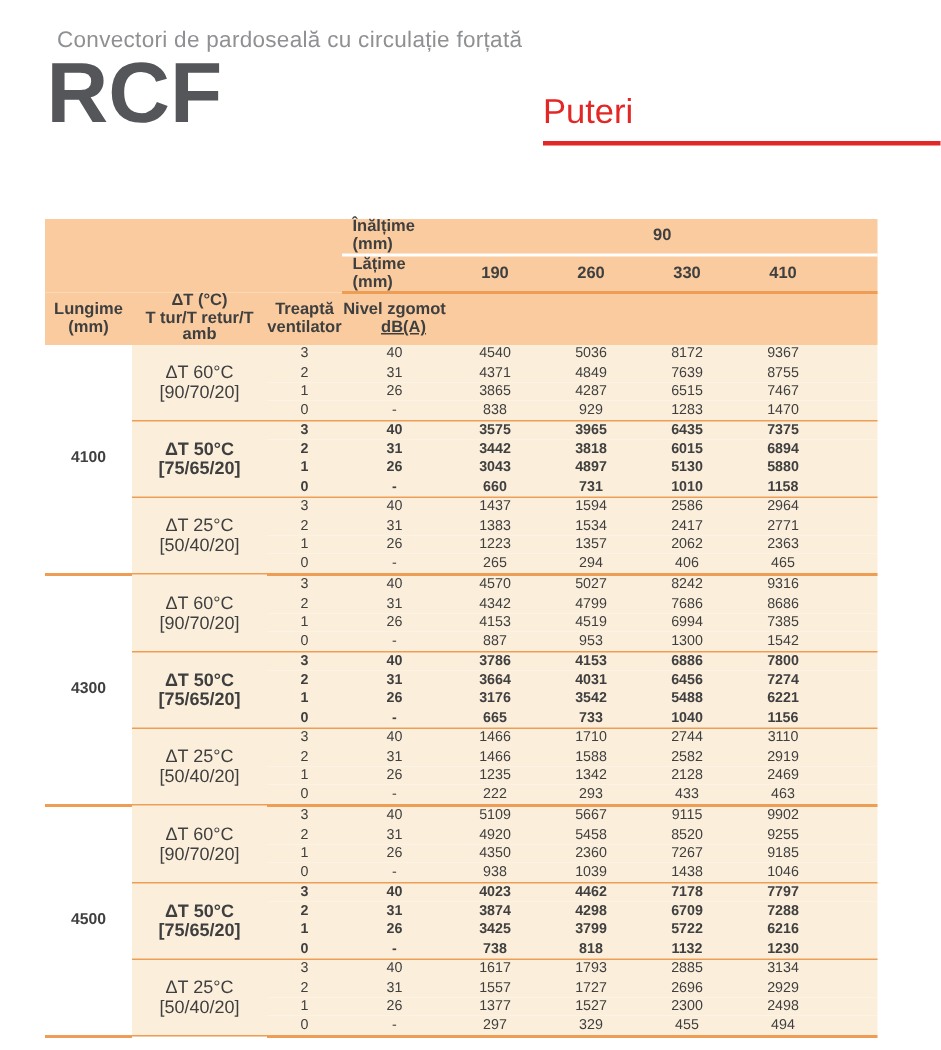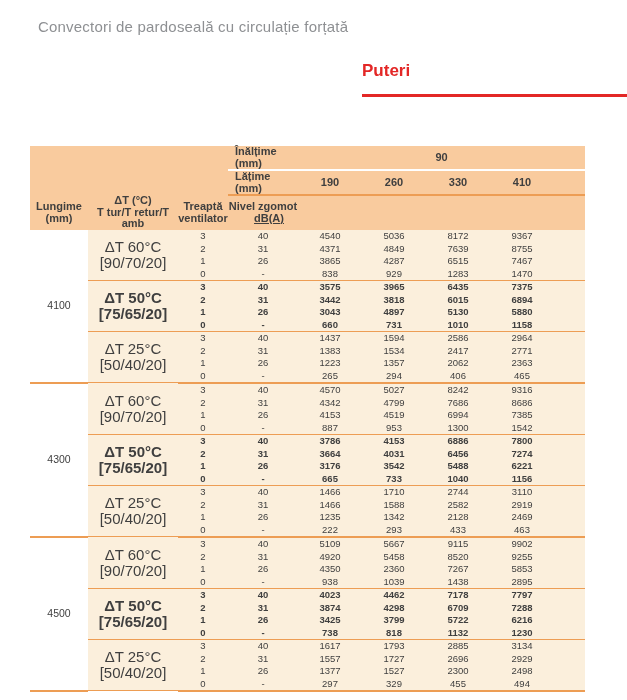--- a/index.html
+++ b/index.html
@@ -14,21 +14,21 @@
     position:absolute; left:38px; top:18px;
     font-size:15px; color:var(--title_gray,#8E9093); letter-spacing:0.2px;
   }
   .logo {
     position:absolute; left:31px; top:34px;
     font-size:57px; font-weight:bold; color:var(--logo_gray,#55565A);
     letter-spacing:0px; line-height:1;
   }
   .section {
     position:absolute; left:362px; top:61px;
-    font-size:17px; font-weight:bold; color:var(--accent_red,#E32726);
+    font-size:23px; font-weight:normal; color:var(--accent_red,#E32726);
   }
   .redline {
     position:absolute; left:362px; top:94px; width:265px; height:3px;
     background:var(--accent_red,#E32726);
   }
 
   table.pwr {
     position:absolute; left:30px; top:146px; width:555px;
     border-collapse:collapse; table-layout:fixed;
     color:var(--text_dark,#3F3F3F);
@@ -48,34 +48,35 @@
   tr.h1 td { height:13px; }
   tr.h2 td { height:11px; border-bottom:2px solid var(--line_orange,#ED9D54);margin-top:48px; }
   tr.h3 td { height:25px; }
   td.lbl { text-align:left; padding-left:7px; }
   td.wline { border-bottom:2px solid #ffffff; }
   .ch4 { text-align:left; padding-left:7px; }
   .ch4 .l2 { padding-left:12px;text-decoration:underline; }
 
   
   td.lg {
-    background:#ffffff; font-weight:normal; font-size:10.5px;
+    background:#ffffff; font-weight:bold; font-size:10.5px;
     border-bottom:2px solid var(--line_orange,#ED9D54);
   }
-  td.dt { font-size:15px; border-bottom:1.5px solid var(--line_orange,#ED9D54); }
+  td.dt { font-size:12px; border-bottom:1.5px solid var(--line_orange,#ED9D54); }
   tr.b td { font-weight:bold; }
   tr.se td { border-bottom:1.5px solid var(--line_orange,#ED9D54); }
   tr.ge td { border-bottom:2px solid var(--line_orange,#ED9D54); }
 </style>
 </head>
 <body>
 
 <div class="page">
 
   <div class="subtitle">Convectori de pardoseală cu circulație forțată</div>
+  <div class="logo">RCF</div>
   <div class="section">Puteri</div>
   <div class="redline"></div>
 
   <table class="pwr">
     <colgroup>
       <col class="c1">
         <col class="c2">
         <col class="c3">
         <col class="c4">
       <col class="cv">
@@ -350,30 +351,30 @@
           <td>8520</td>
           <td>9255</td>
           <td></td>
         </tr>
         <tr>
           <td>1</td>
           <td>26</td>
           <td>4350</td>
           <td>2360</td>
           <td>7267</td>
-          <td>5853</td>
+          <td>9185</td>
           <td></td>
         </tr>
         <tr class="se">
           <td>0</td>
           <td>-</td>
           <td>938</td>
           <td>1039</td>
           <td>1438</td>
-          <td>2895</td>
+          <td>1046</td>
           <td></td>
         </tr>
         <tr class="b">
           <td class="dt" rowspan="4">ΔT 50°C [75/65/20]</td>
           <td>3</td>
           <td>40</td>
           <td>4023</td>
           <td>4462</td>
           <td>7178</td>
           <td>7797</td>

